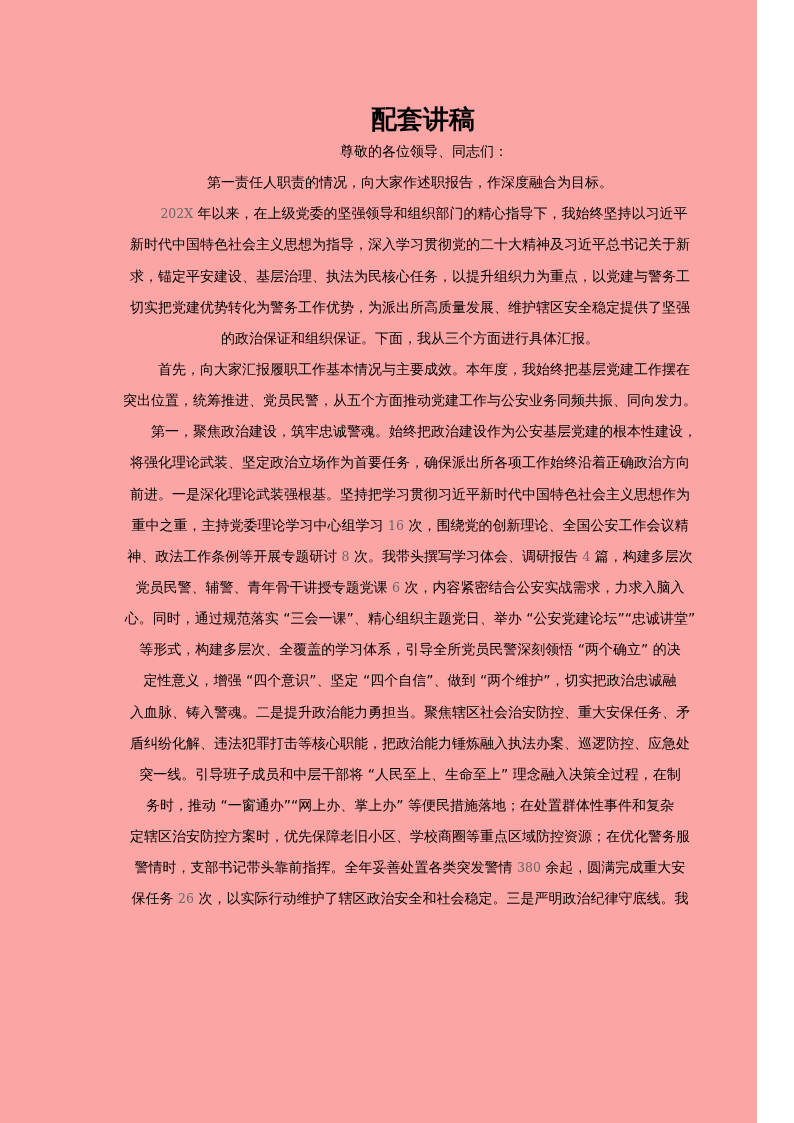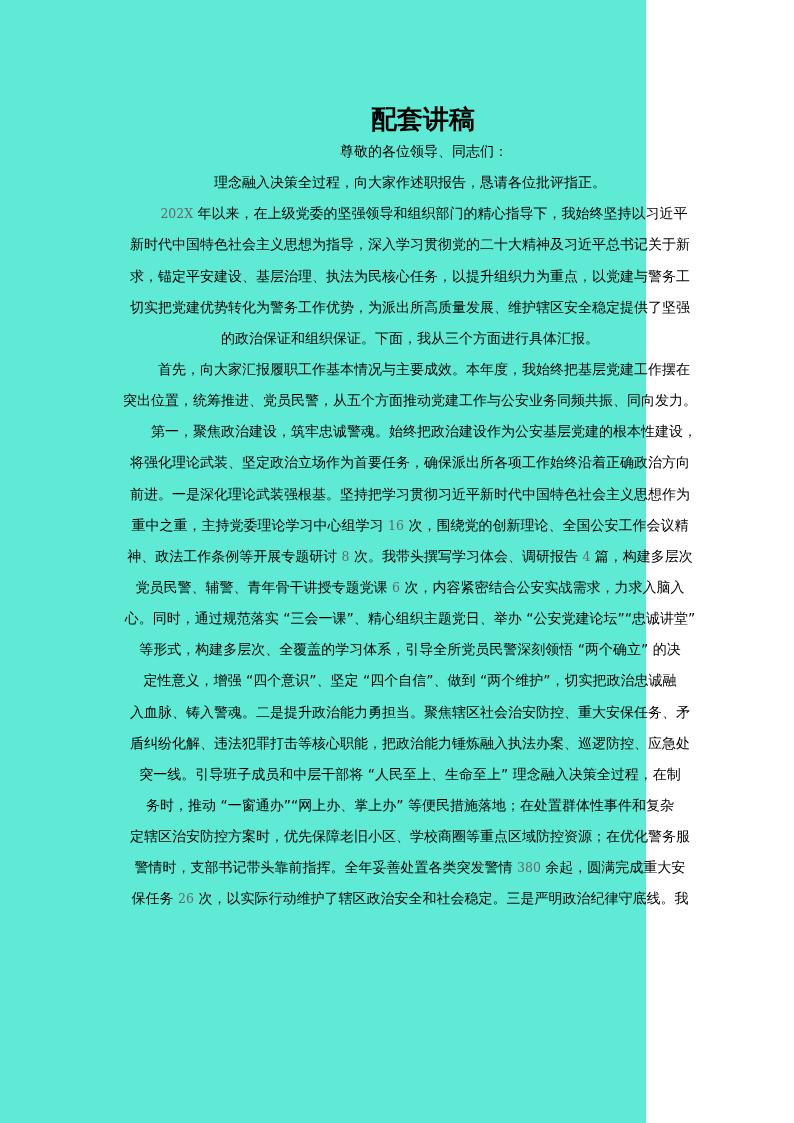--- a/index.html
+++ b/index.html
@@ -1,21 +1,21 @@
 <!DOCTYPE html>
 <html><head>
   <meta charset="utf-8">
   <style>
     html, body { margin: 0; padding: 0; background: #ffffff; }
     body { width: 794px; height: 1123px; overflow: hidden; }
     .page {
       position: relative;
-      width: 646px;
+      width: 757px;
       height: 1123px;
-      background: #5eead4;
+      background: #fca5a5;
       color: #000000;
       font-family: "DejaVu Sans", "Liberation Sans", sans-serif;
     }
     .title {
       position: absolute;
       top: 103px;
       left: 120px;
       width: 606px;
       text-align: center;
       font-size: 26px;
@@ -47,21 +47,21 @@
 </head>
 <body>
 
 <div class="page">
   <div class="title">配套讲稿</div>
   <div class="body-text" id="body-text">
       <div>
         <div class="line indent"><span>尊敬的各位领导、同志们：</span></div>
       </div>
       <div>
-        <div class="line"><span>理念融入决策全过程，向大家作述职报告，恳请各位批评指正。</span></div>
+        <div class="line"><span>第一责任人职责的情况，向大家作述职报告，作深度融合为目标。</span></div>
       </div>
       <div>
         <div class="line indent"><span class="num">202X</span><span> 年以来，在上级党委的坚强领导和组织部门的精心指导下，我始终坚持以习近平</span></div>
         <div class="line"><span>新时代中国特色社会主义思想为指导，深入学习贯彻党的二十大精神及习近平总书记关于新</span></div>
         <div class="line"><span>求，锚定平安建设、基层治理、执法为民核心任务，以提升组织力为重点，以党建与警务工</span></div>
         <div class="line"><span>切实把党建优势转化为警务工作优势，为派出所高质量发展、维护辖区安全稳定提供了坚强</span></div>
         <div class="line"><span>的政治保证和组织保证。下面，我从三个方面进行具体汇报。</span></div>
       </div>
       <div>
         <div class="line indent"><span>首先，向大家汇报履职工作基本情况与主要成效。本年度，我始终把基层党建工作摆在</span></div>

